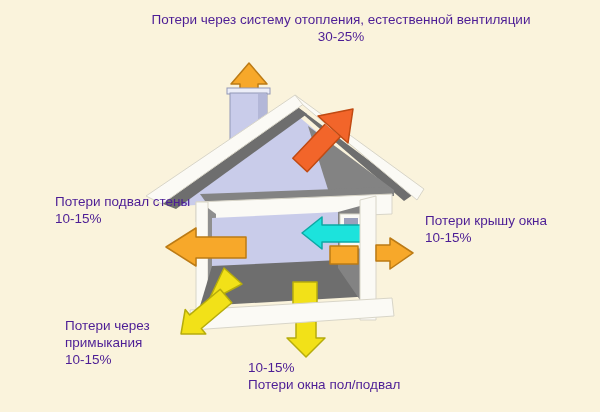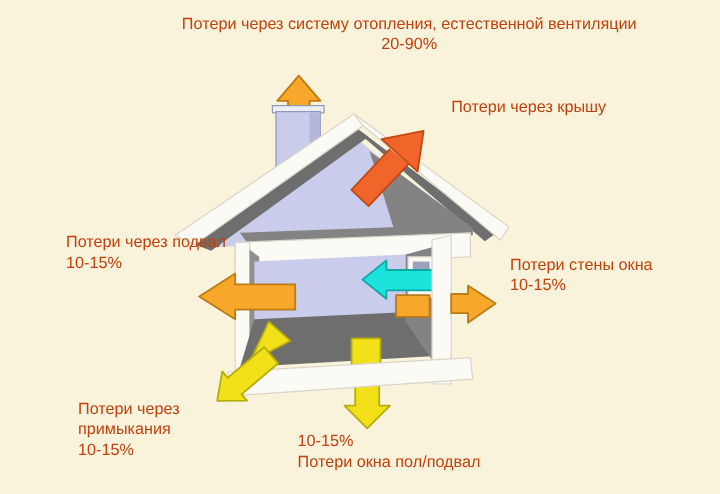--- a/index.html
+++ b/index.html
@@ -1,17 +1,17 @@
 <!DOCTYPE html>
 <html><head>
 <meta charset="utf-8">
 <style>
   html,body{margin:0;padding:0}
   .stage{position:relative;width:600px;height:412px;overflow:hidden;
-         font-family:"Liberation Sans",sans-serif;color:#c2410c;background:#faf3dc}
+         font-family:"Liberation Sans",sans-serif;color:#4c1d95;background:#faf3dc}
   .stage svg{position:absolute;left:0;top:0}
   .lbl{position:absolute;font-size:13.5px;line-height:17px;white-space:nowrap}
   .lbl.wrap{white-space:normal}
   .center{text-align:center}
   
   .ol-orange{stroke:#bc7b15;stroke-width:1.5;stroke-linejoin:round}
   .ol-deep{stroke:#c04a12;stroke-width:1.5;stroke-linejoin:round}
   .ol-cyan{stroke:#0da8a4;stroke-width:1.5;stroke-linejoin:round}
   .ol-yellow{stroke:#b6ac0c;stroke-width:1.5;stroke-linejoin:round}
   .ol-white{stroke:#d8d5c8;stroke-width:1}
@@ -67,38 +67,37 @@
 
     <polygon points="190,310 392,298 394,316 192,330" class="ol-white" fill="#fbfaf5"></polygon>
 
     <polygon points="376,245 390,245 390,238 413,253 390,269 390,261 376,261" class="ol-orange" fill="#f7a82a"></polygon>
     <polygon points="166,247 196,228 196,237 246,237 246,258 196,258 196,266" class="ol-orange" fill="#f7a82a"></polygon>
     <polygon points="220.2,289.2 189.7,314.9 185.2,309.5 181,334 205.8,333.9 201.3,328.5 231.8,302.8" class="ol-yellow" fill="#f2e118"></polygon>
   </svg>
 
   <div class="lbl center" style="left:91px;top:11px;width:500px">
     <div>Потери через систему отопления, естественной вентиляции</div>
-    <div>20-90%</div>
+    <div>30-25%</div>
   </div>
 
   <div class="lbl" style="left:376px;top:80px">
-    <div>Потери через крышу</div>
   </div>
 
   <div class="lbl" style="left:55px;top:193px">
-    <div>Потери через подвал</div>
+    <div>Потери подвал стены</div>
     <div>10-15%</div>
   </div>
 
   <div class="lbl" style="left:425px;top:212px">
-    <div>Потери стены окна</div>
+    <div>Потери крышу окна</div>
     <div>10-15%</div>
   </div>
 
-  <div class="lbl wrap" style="left:65px;top:332px;width:118px">
+  <div class="lbl wrap" style="left:65px;top:317px;width:118px">
     <div>Потери через примыкания</div>
     <div>10-15%</div>
   </div>
 
   <div class="lbl" style="left:248px;top:359px">
     <div>10-15%</div>
     <div>Потери окна пол/подвал</div>
   </div>
 
 </div>

